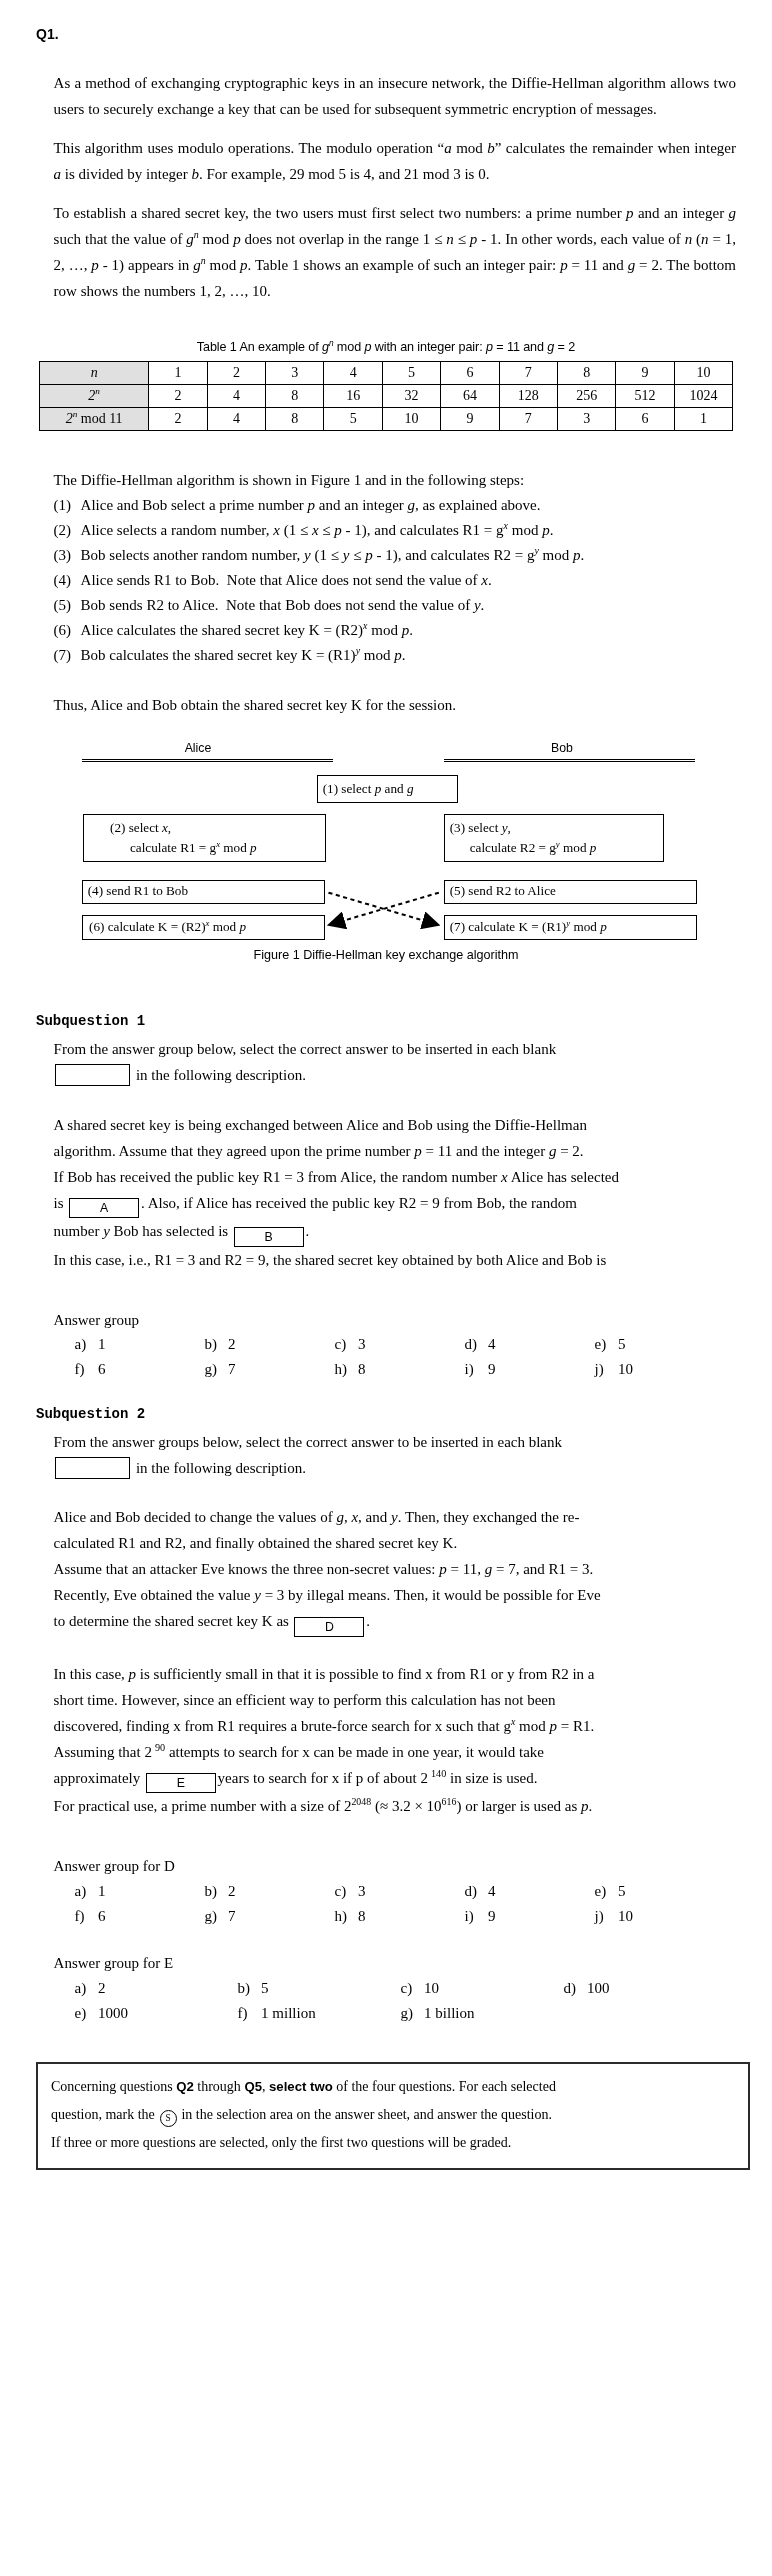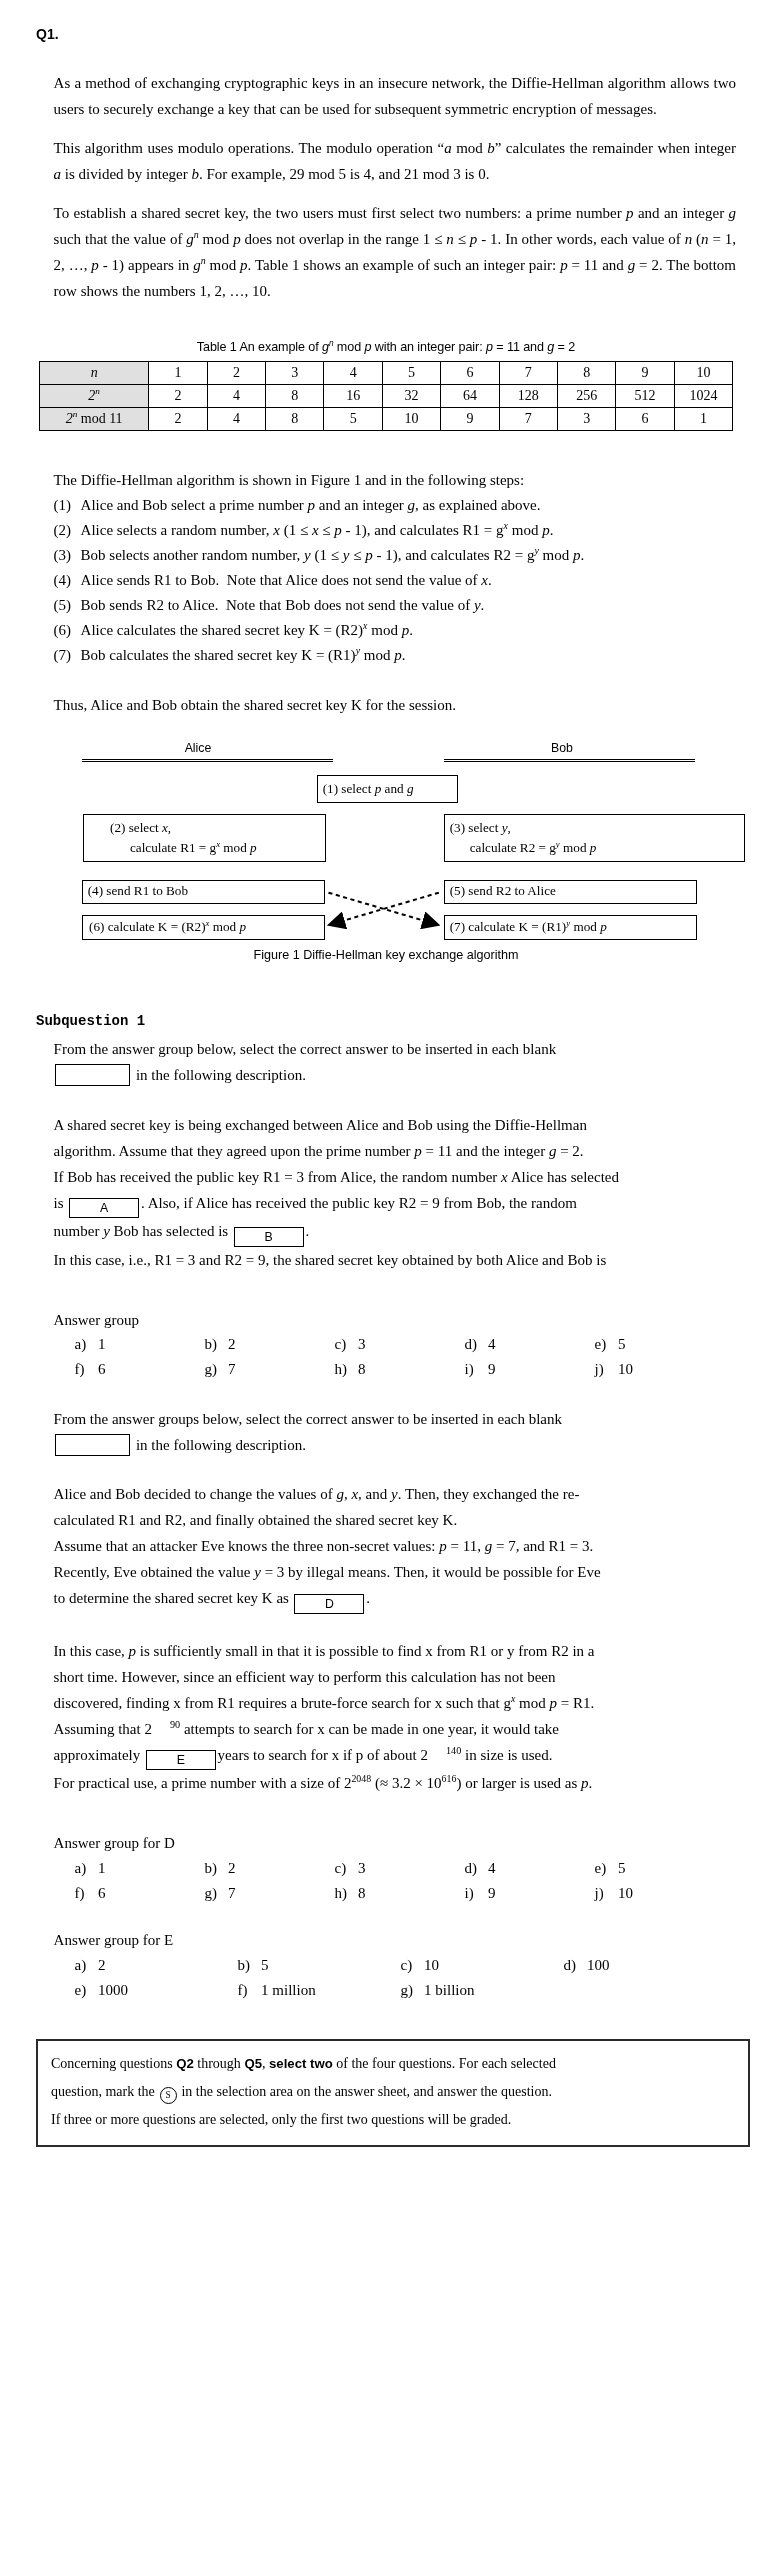--- a/index.html
+++ b/index.html
@@ -34,21 +34,21 @@
     hyphens: none;
   }
   .para.nojust { text-align: left; }
   .spacer-sm { height: 13px; }
   .spacer-md { height: 23.5px; }
   .spacer-lg { height: 36px; }
   .spacer-xl { height: 51px; }
 
   i, .it { font-style: italic; }
   sup { font-size: 0.66em; vertical-align: super; line-height: 0; }
-  .sup-loose { font-size: 0.68em; vertical-align: super; line-height: 0; margin-left: 18px;}
+  .sup-loose { font-size: 0.68em; vertical-align: super; line-height: 0; margin-left: 3px;}
 
   
   .qhead {
     display: flex;
     align-items: flex-start;
     font-size: 15px;
     line-height: 26px;
   }
   .qhead .qnum {
     font-family: "Liberation Sans", "DejaVu Sans", sans-serif;
@@ -350,21 +350,21 @@
 
     <div class="fbox" style="left:254px; top:34px; width:141px; border-width:0.9px;">
       (1) select <i>p</i> and <i>g</i>
     </div>
 
     <div class="fbox" style="left:20px; top:73px; width:243px; height:48px;padding-left:26px;">
       (2) select <i>x</i>,
       <span class="indent">calculate R1 = g<sup><i>x</i></sup> mod <i>p</i></span>
     </div>
 
-    <div class="fbox" style="left:381px; top:73px; width:301px; height:48px;">
+    <div class="fbox" style="left:381px; top:73px; width:220px; height:48px;">
       (3) select <i>y</i>,
       <span class="indent">calculate R2 = g<sup><i>y</i></sup> mod <i>p</i></span>
     </div>
 
     <div class="fbox" style="left:19px; top:139px; width:243px; height:23.5px; line-height:16.4px; padding-top:1.8px;">(4) send R1 to Bob</div>
 
     <div class="fbox" style="left:381px; top:139px; width:253px; height:23.5px; line-height:16.4px; padding-top:1.8px;">(5) send R2 to Alice</div>
 
     <div class="fbox" style="left:19px; top:174px; width:243px; height:25px; line-height:17.6px; padding-top:1.8px;padding-left:6px;">
       (6) calculate K = (R2)<sup><i>x</i></sup> mod <i>p</i>
@@ -462,20 +462,21 @@
           </div>
       <div class="opt opt-w5">
             <span class="lbl">j)</span>
             <span>10</span>
           </div>
     </div>
   </div>
 
   <div class="spacer-md"></div>
 
+  <div class="subq-title">Subquestion 2</div>
 
   <div class="indent-block">
     <p class="para">From the answer groups below, select the correct answer to be inserted in each blank</p>
     <p class="para nojust">
       <span class="blank empty"></span>
       <span>in the following description.</span>
     </p>
 
     <div class="spacer-md"></div>
 

